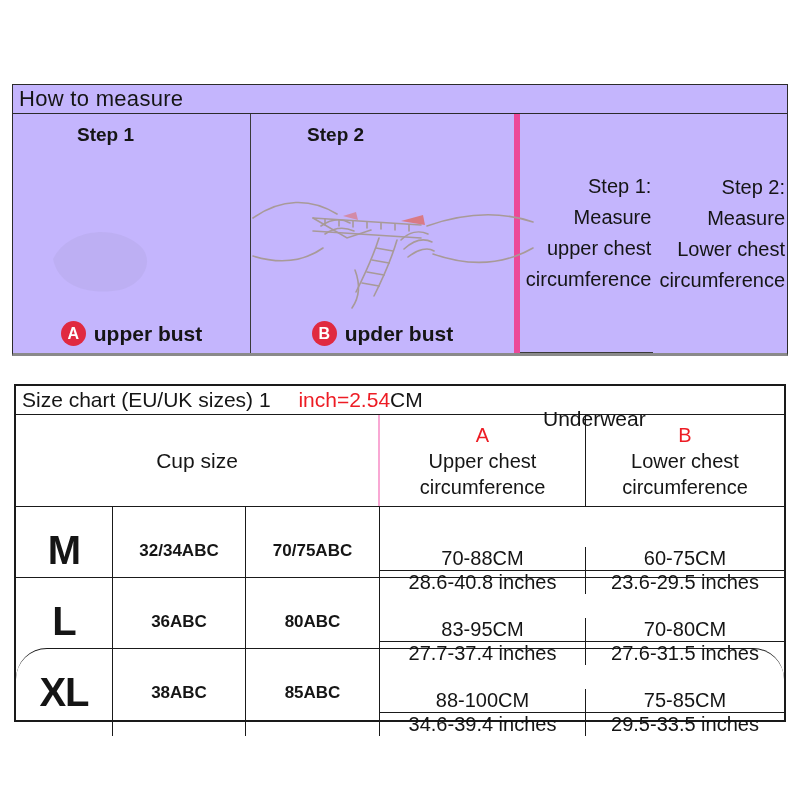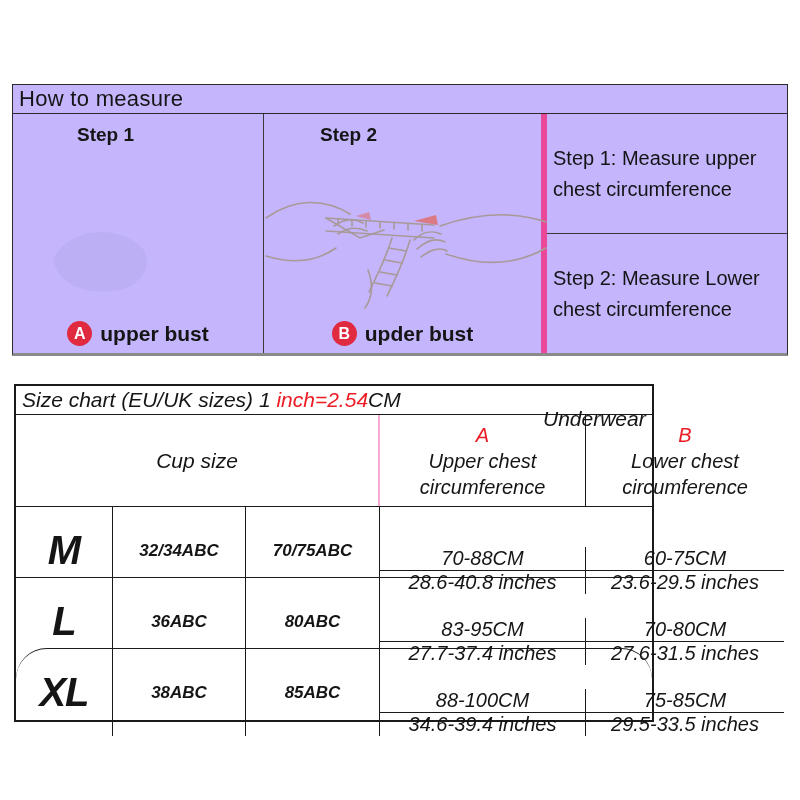--- a/index.html
+++ b/index.html
@@ -18,21 +18,21 @@
     background:#c4b5fd;
   }
   .measure-title {
     height:29px; border-bottom:1px solid #2b2b2b;
     display:flex; align-items:center; padding-left:6px;
     font-size:22px; letter-spacing:0.3px;
   }
   .measure-content { display:flex; height:calc(100% - 29px); }
   .col-step1 { width:251px; border-right:1px solid #3a3a3a; position:relative; }
   .col-step2 { width:283px; border-right:6px solid #ec4899; position:relative; }
-  .col-instructions { flex:1; display:flex; flex-direction:column; }
+  .col-instructions { flex:1; display:flex; flex-direction:row;text-align:right; }
   .instr-cell {
     flex:1; display:flex; align-items:center;
     padding:0 2px 0 6px; font-size:20px; line-height:1.55;
   }
   .instr-cell.first { border-bottom:1px solid #3a3a3a; }
 
   .step-label { position:absolute; top:10px; font-size:19px; font-weight:bold;margin-left:24px; }
   .col-step1 .step-label { left:40px; }
   .col-step2 .step-label { left:32px; }
 
@@ -45,29 +45,29 @@
     width:25px; height:25px; border-radius:50%;
     background:var(--badge_red,#e02a40); color:#fff;
     display:flex; align-items:center; justify-content:center;
     font-size:16px; font-weight:bold; flex:0 0 auto;
   }
   .illus { position:absolute; left:0; top:58px; width:283px; height:140px; }
   .faint-blob { position:absolute; left:30px; top:95px; width:120px; height:90px; opacity:0.05; }
 
   
   .size-table {
-    position:absolute; left:14px; top:384px; width:640px;
-    border:2px solid #1a1a1a; background:#fff;font-style:italic;
+    position:absolute; left:14px; top:384px; width:772px;
+    border:2px solid #1a1a1a; background:#fff;
   }
   .table-title {
     height:29px; border-bottom:1px solid #1a1a1a;
     display:flex; align-items:center; padding-left:6px;
     font-size:21px; position:relative; white-space:pre;
   }
-  .red-text { color:var(--red,#ed1c24); }
+  .red-text { color:var(--red,#ed1c24);margin-left:22px; }
   .underwear { position:absolute; left:527px;margin-top:38px; }
 
   .col-header { display:grid; grid-template-columns:364px 206px 198px; height:91px; }
   .col-header > div { display:flex; align-items:center; justify-content:center; }
   .col-header .cup { border-right:2px solid #f9a8d4; font-size:21px; }
   .col-header .ab {
     flex-direction:column; text-align:center;
     font-size:20px; line-height:1.3; padding:0 18px;
   }
   .col-header .ab.a-col { border-right:1px solid #1a1a1a; }

